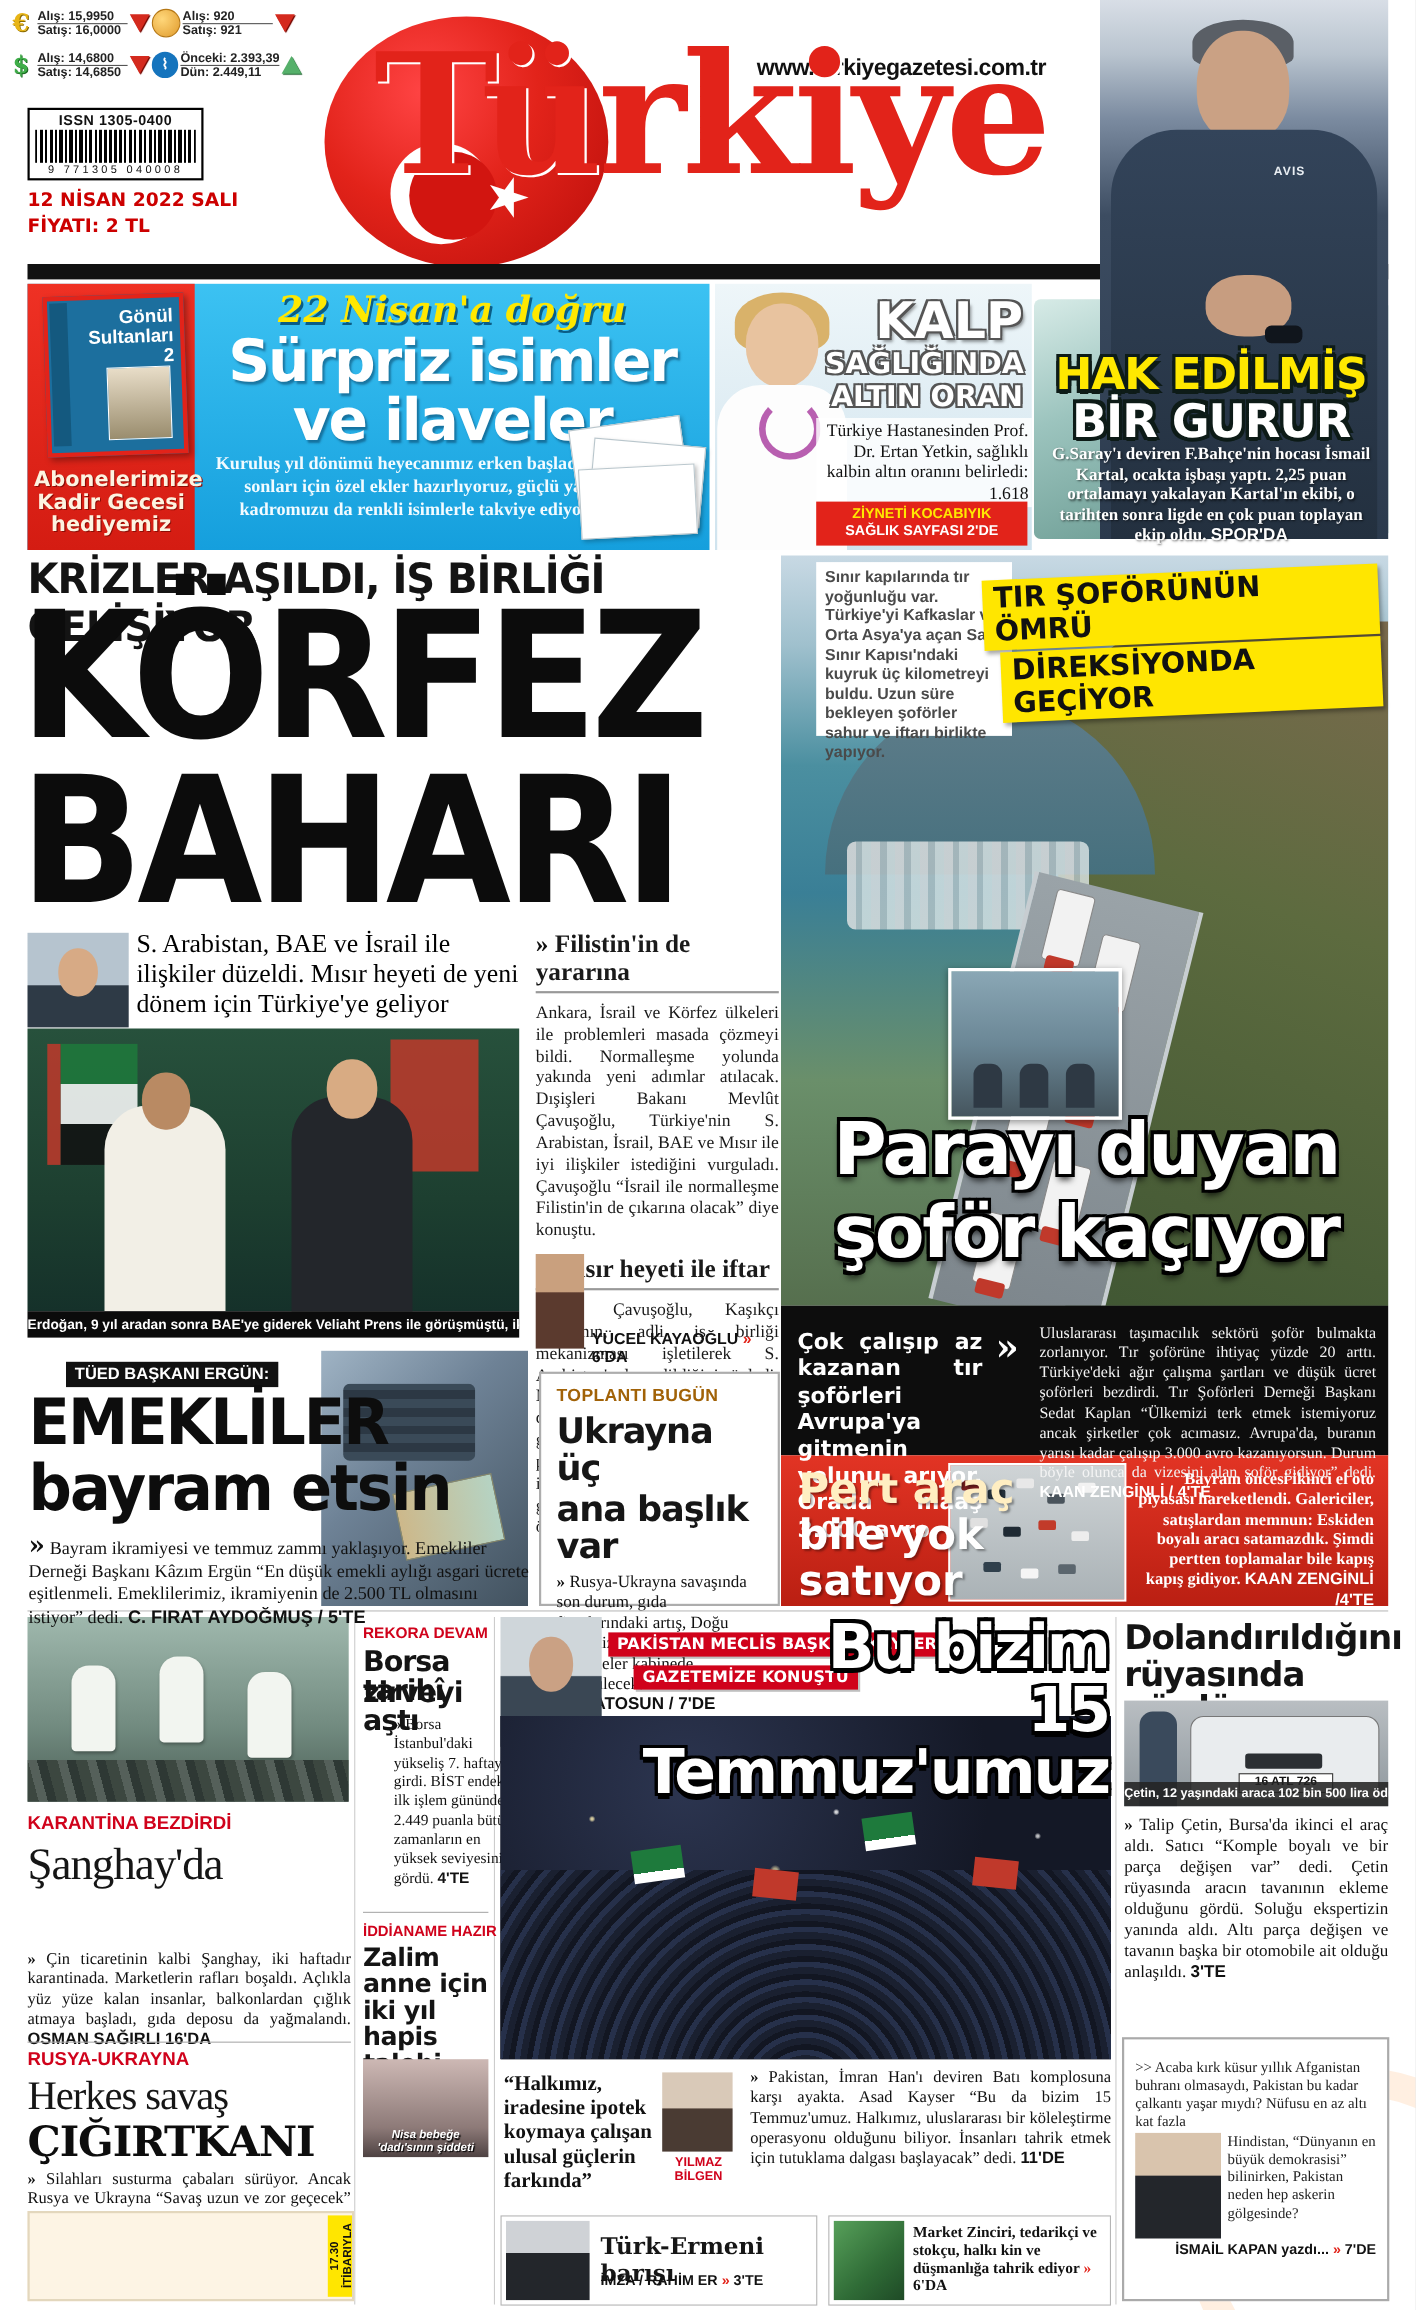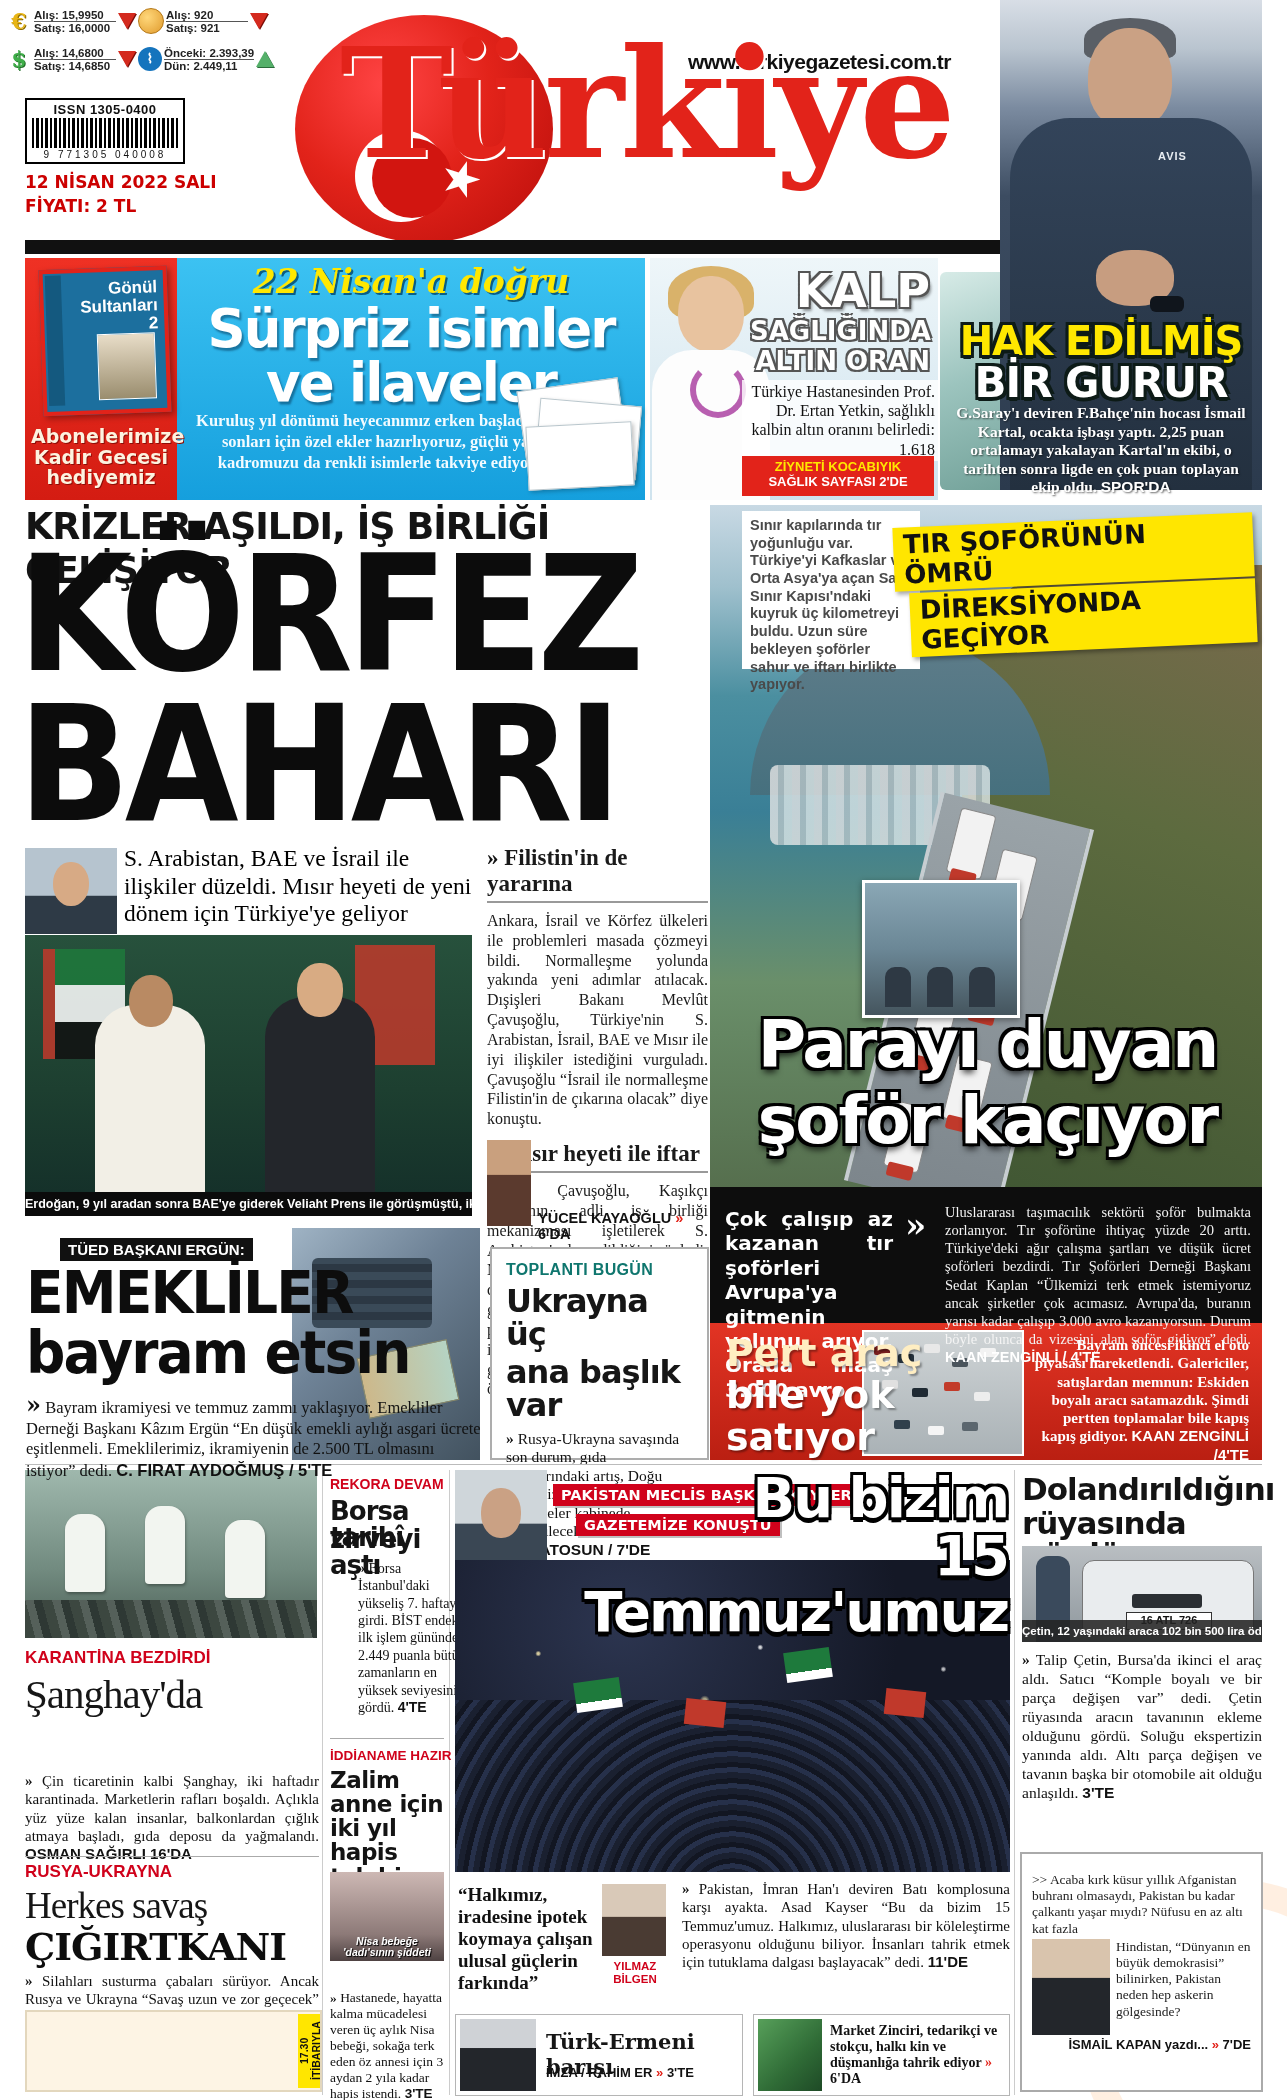--- a/index.html
+++ b/index.html
@@ -179,21 +179,21 @@
   .emek-t{left:26px;z-index:2;font-family:"DejaVu Sans",sans-serif;font-weight:bold;color:#0d0d0d;font-size:58px;
           letter-spacing:-2px;line-height:1;transform:scaleX(.95);transform-origin:left;}
   .emek-t1{top:1264px;}
   .emek-t2{top:1324px;}
   .emek-body{left:26px;top:1390px;width:460px;z-index:2;font-family:"Liberation Serif",serif;font-size:16.5px;line-height:1.22;color:#111;}
   .emek-body .bch{font-size:24px;font-weight:bold;font-family:"DejaVu Serif",serif;}
   .emek-byline{font-family:"Liberation Sans",sans-serif;font-weight:bold;}
 
   
   .kabine{left:490px;top:1247px;width:219px;height:213px;border:2px solid #adadad;background:#fff;box-sizing:border-box;padding:12px 14px;}
-  .kabine-kicker{color:#0f766e;font-weight:bold;font-size:16px;letter-spacing:0.3px;}
+  .kabine-kicker{color:#a16207;font-weight:bold;font-size:16px;letter-spacing:0.3px;}
   .kabine-t{font-family:"DejaVu Sans",sans-serif;font-weight:bold;font-size:32px;letter-spacing:-1px;color:#161616;line-height:1.02;margin-top:6px;}
   .kabine-body{margin-top:8px;font-family:"Liberation Serif",serif;font-size:15.5px;line-height:1.2;color:#111;}
   .kabine-byline{font-family:"Liberation Sans",sans-serif;font-weight:bold;}
 
   
   .hr-bottom{left:25px;top:1464px;width:1237px;height:1px;background:#bbb;}
   .vline{width:1px;background:#ccc;top:1470px;height:625px;}
   .v1{left:322px;} .v2{left:449px;} .v3{left:1014px;}
 
   .shanghai{left:25px;top:1470px;width:292px;height:168px;background:linear-gradient(180deg,#9fb8ad 0%,#718a7f 60%,#4c5f56 100%);overflow:hidden;}
@@ -594,25 +594,20 @@
     <span class="chev">»</span>
     <span>Borsa İstanbul'daki yükseliş 7. haftaya girdi. BİST endeksi, ilk işlem gününde 2.449 puanla bütün zamanların en yüksek seviyesini gördü.</span>
     <span class="body-byline">4'TE</span>
   </div>
   <div class="abs colB-div"></div>
   <div class="abs colB-kicker kickB2">İDDİANAME HAZIR</div>
   <div class="abs zalim-title">Zalim anne için iki yıl hapis talebi</div>
   <div class="abs baby">
     <div class="baby-cap">Nisa bebeğe 'dadı'sının şiddeti</div>
   </div>
-  <div class="abs zalim-body">
-    <span class="chev">»</span>
-    <span>Hastanede, hayatta kalma mücadelesi veren üç aylık Nisa bebeği, sokağa terk eden öz annesi için 3 aydan 2 yıla kadar hapis istendi.</span>
-    <span class="body-byline">3'TE</span>
-  </div>
 
   <div class="abs kayser">
     <div class="kayser-face"></div>
   </div>
   <div class="pak-label pakl1">PAKİSTAN MECLİS BAŞKANI KAYSER</div>
   <div class="pak-label pakl2">GAZETEMİZE KONUŞTU</div>
   <div class="pak-t pak-t1">Bu bizim</div>
   <div class="pak-t pak-t2">15 Temmuz'umuz</div>
   <div class="abs crowd">
     <div class="crowd-lights"></div>

